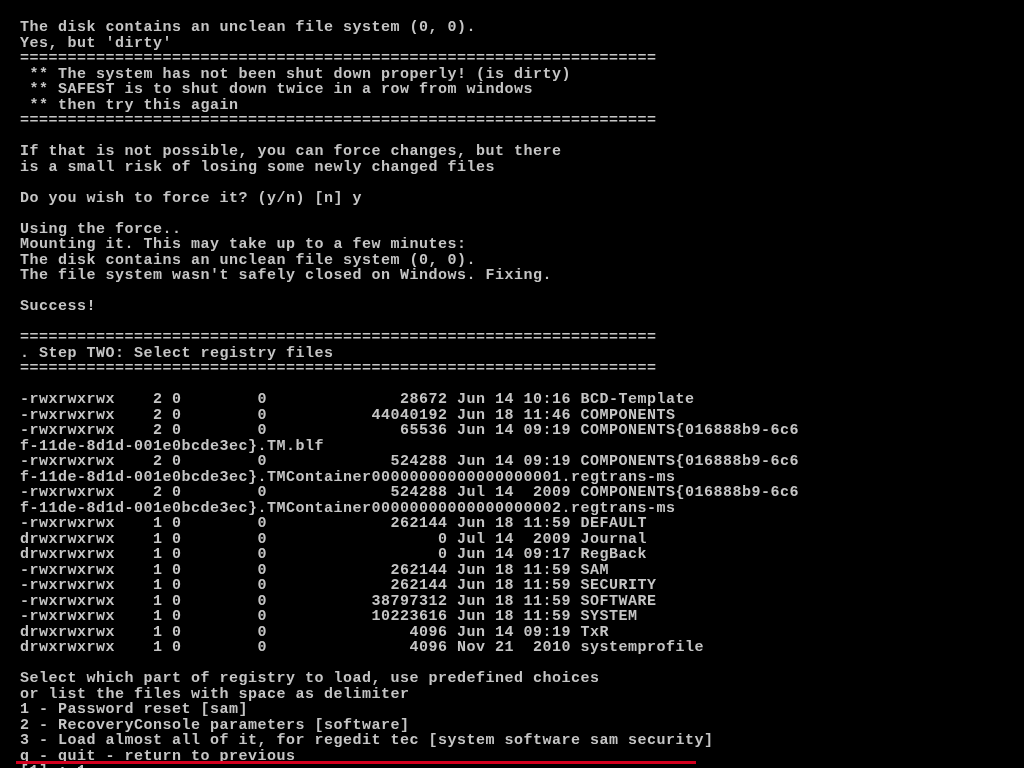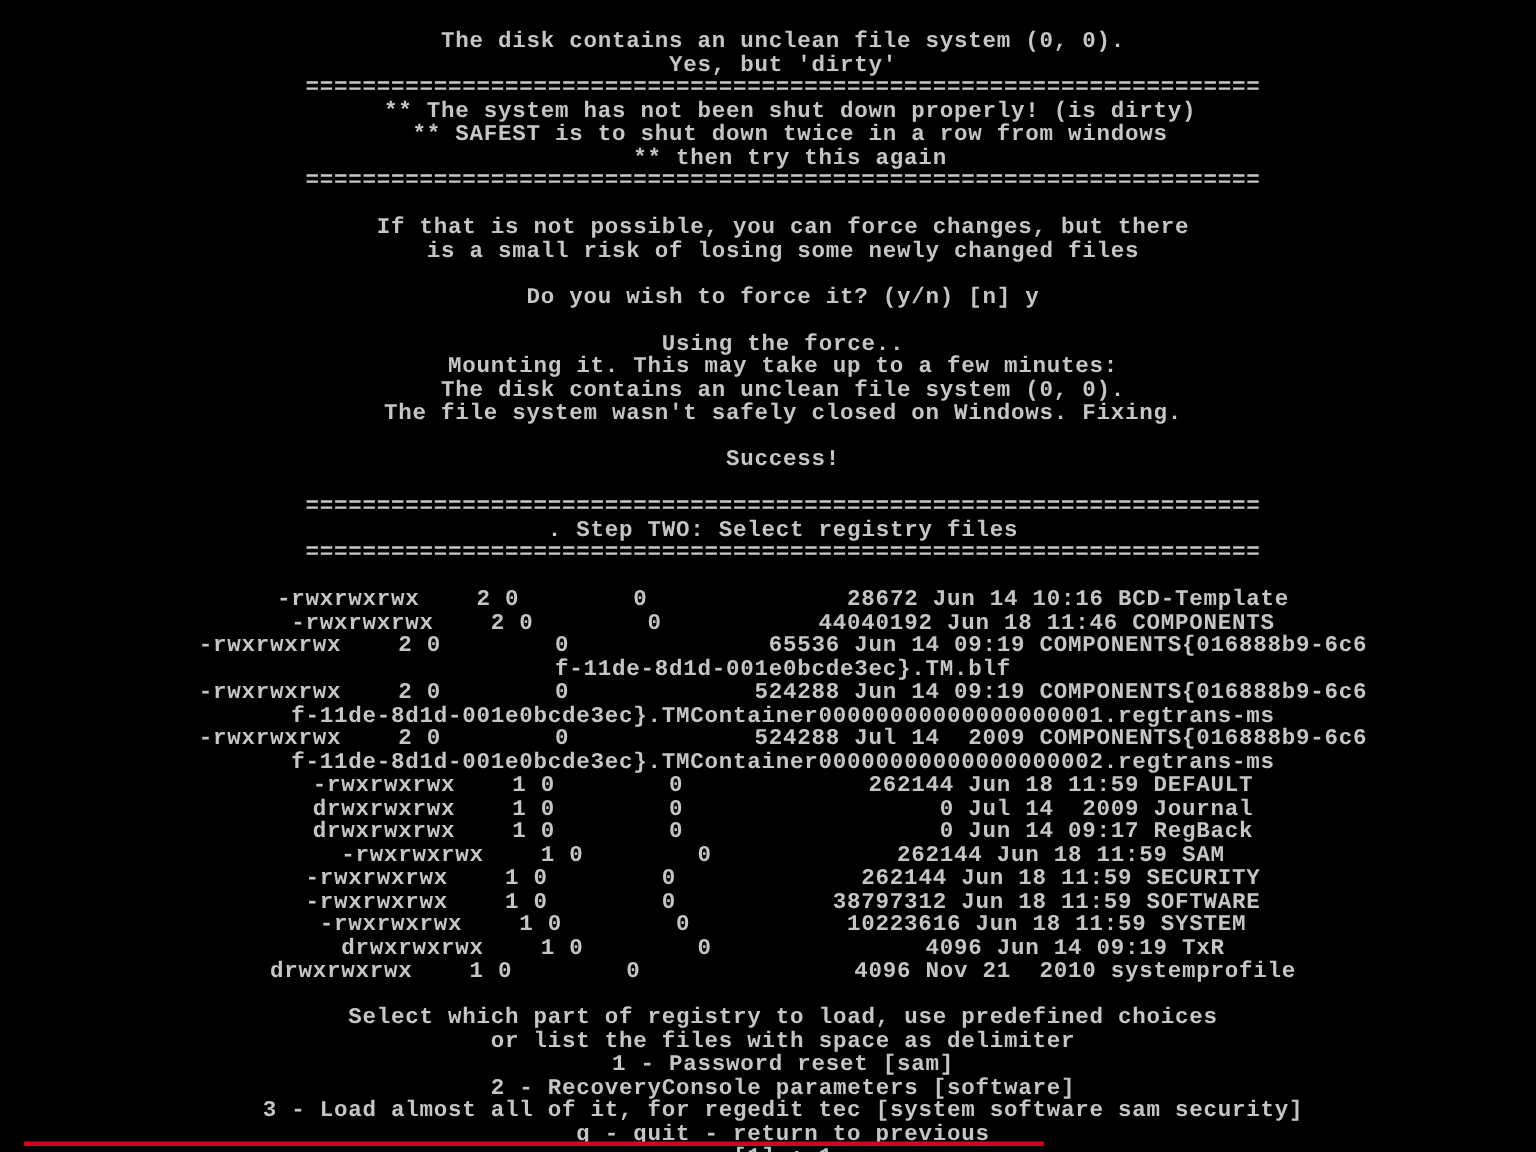--- a/index.html
+++ b/index.html
@@ -9,21 +9,20 @@
     height: 768px;
     background: #000000;
     overflow: hidden;
   }
   .screen {
     position: relative;
     width: 1024px;
     height: 768px;
     background: #000000;
     box-sizing: border-box;
-    text-align: center;
   }
   .console {
     font-family: "Courier New", Courier, monospace;
     font-size: 15px;
     line-height: 15.5px;
     letter-spacing: 0.5px;
     color: #c5c5c5;
     white-space: pre;
     padding: 20px 0 0 20px;
     font-weight: bold;

